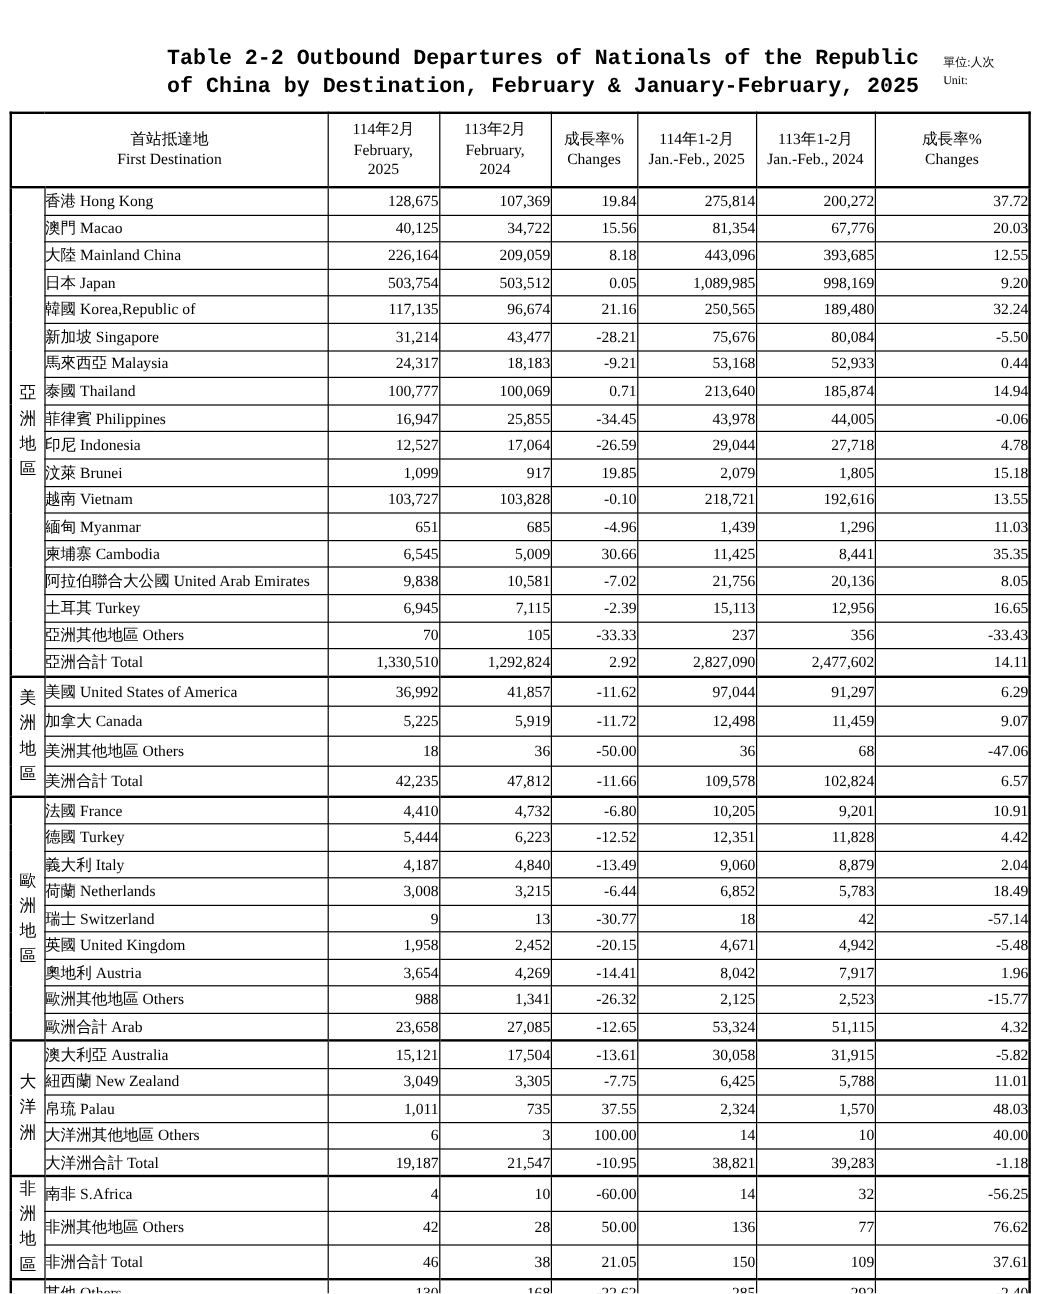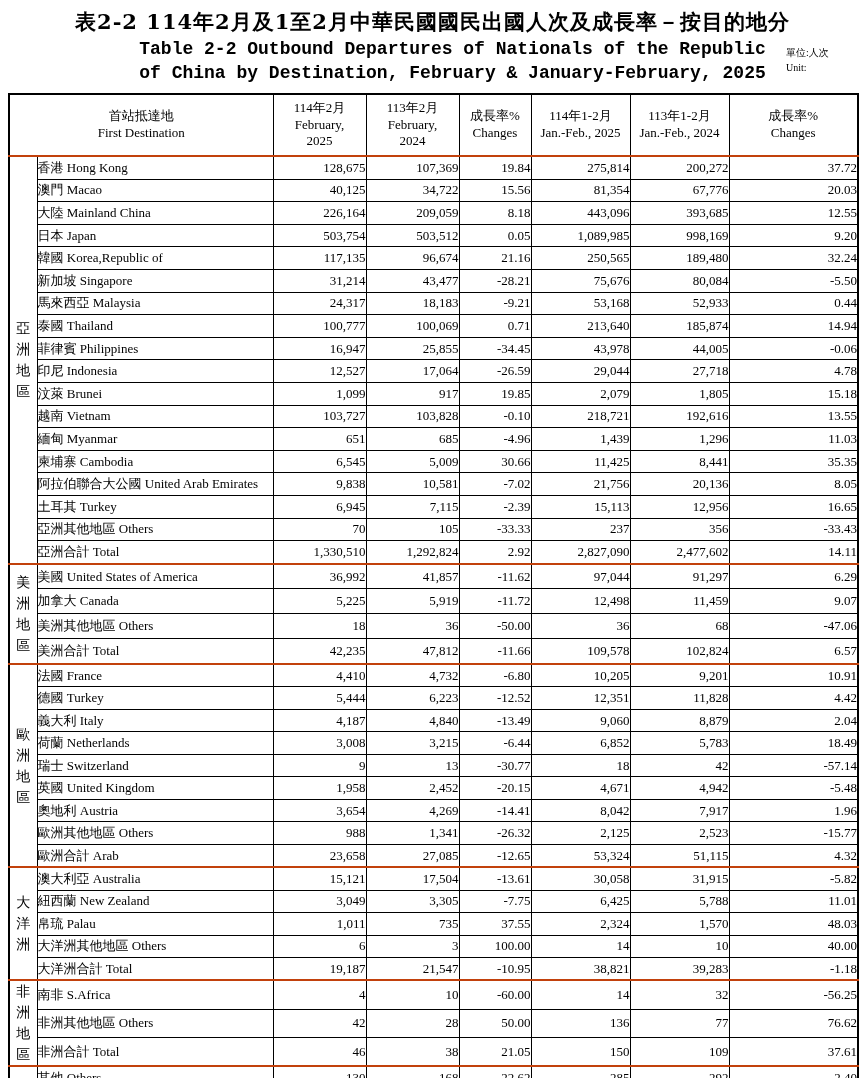--- a/index.html
+++ b/index.html
@@ -36,34 +36,33 @@
   thead th{
     height:60px;text-align:center;font-weight:normal;line-height:1.3;
     border-bottom:2px solid #000;font-size:13px;
   }
   td.region{
     text-align:center;vertical-align:middle;line-height:1.5;font-size:14px;
   }
   td.region div{width:100%;text-align:center;}
   td.dest{text-align:left;padding-left:4px;}
   td.num{text-align:right;padding-right:7px;}
-  tr.sec-start td{border-top:2px solid #c2410c;}
+  tr.sec-start td{border-top:2px solid #000000;}
   tr.s0 td{height:21.6px;}
   tr.s1 td{height:23.8px;}
   tr.s2 td{height:21.5px;}
   tr.s3 td{height:21.4px;}
   tr.s4 td{height:27.3px;}
   tr.s5 td{height:22px;}
 </style>
 </head>
 <body>
 
 <div class="page">
 
-  <div class="title-zh">表2-2  114年2月及1至2月中華民國國民出國人次及成長率－按目的地分</div>
   <div class="title-en l1">Table 2-2 Outbound Departures of Nationals of the Republic</div>
   <div class="title-en l2">of China by Destination, February &amp; January-February, 2025</div>
 
   <div class="unit-note">
     <div>單位:人次</div>
     <div>Unit:</div>
   </div>
 
   <table class="main">
     <colgroup>

